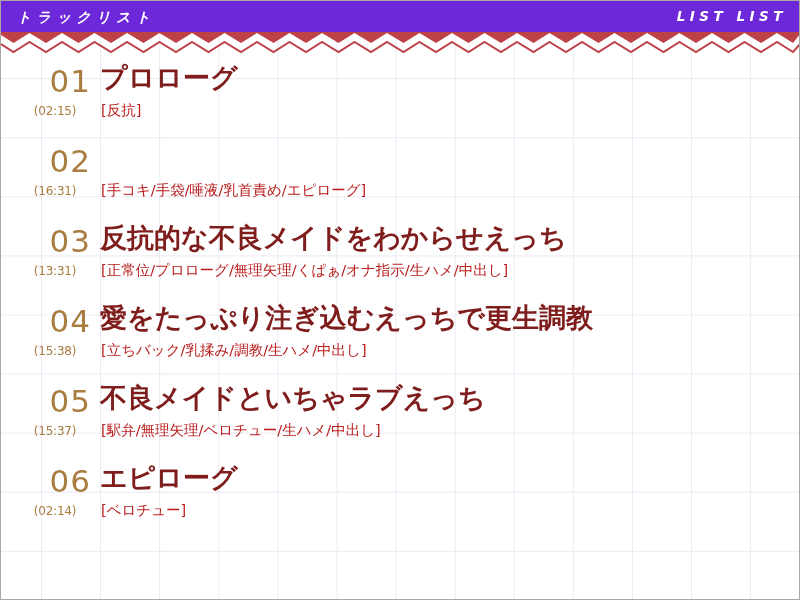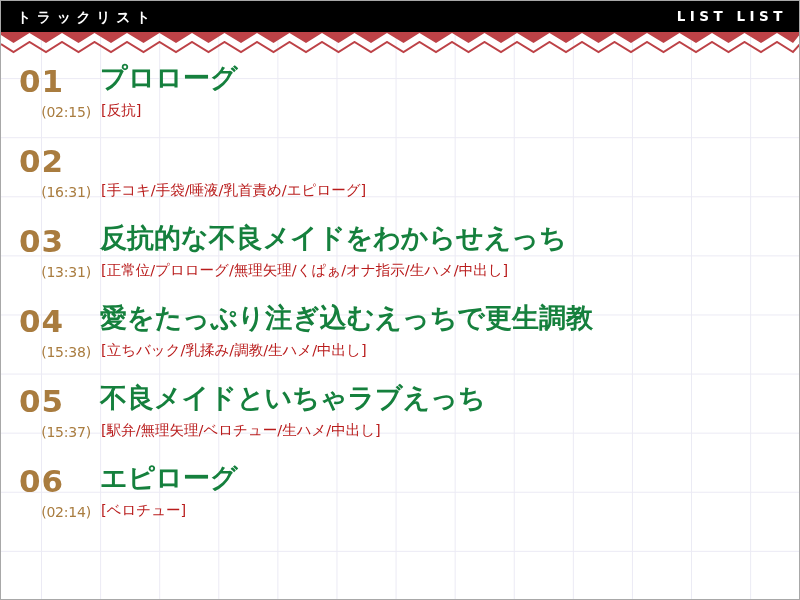--- a/index.html
+++ b/index.html
@@ -41,26 +41,27 @@
     pointer-events: none;
     z-index: 0;
   }
 
   
   #header {
     position: absolute;
     left: 0; top: 0;
     width: 800px;
     height: 32px;
-    background: #000000;
+    background: #6d28d9;
     z-index: 3;
     display: flex;
     align-items: center;
     justify-content: space-between;
     padding: 0 14px 0 16px;
+    font-style: italic;
   }
 
   
   #zigzag-solid {
     position: absolute;
     left: 0; top: 31px;
     width: 800px;
     height: 12px;
     z-index: 3;
   }
@@ -96,45 +97,45 @@
   .track-row {
     position: relative;
     height: 80px;
   }
 
   .track-num {
     position: absolute;
     left: 18px;
     top: 5px;
     width: 72px;
-    text-align: left;
+    text-align: right;
     color: #a97c3f;
-    font-weight: bold;
+    font-weight: normal;
     font-size: 31px;
     line-height: 1;
     letter-spacing: 1px;
   }
 
   .track-dur {
     position: absolute;
     left: 18px;
     top: 44px;
     width: 72px;
-    text-align: right;
+    text-align: center;
     color: #a97c3f;
-    font-size: 14px;
+    font-size: 12px;
     line-height: 1;
     letter-spacing: -0.2px;
   }
 
   .track-title {
     position: absolute;
     left: 99px;
     top: 0px;
-    color: #15803d;
+    color: #7f1d1d;
     font-weight: bold;
     font-size: 27px;
     line-height: 1.25;
     letter-spacing: 0px;
     white-space: nowrap;
   }
 
   .track-tags {
     position: absolute;
     left: 100px;

